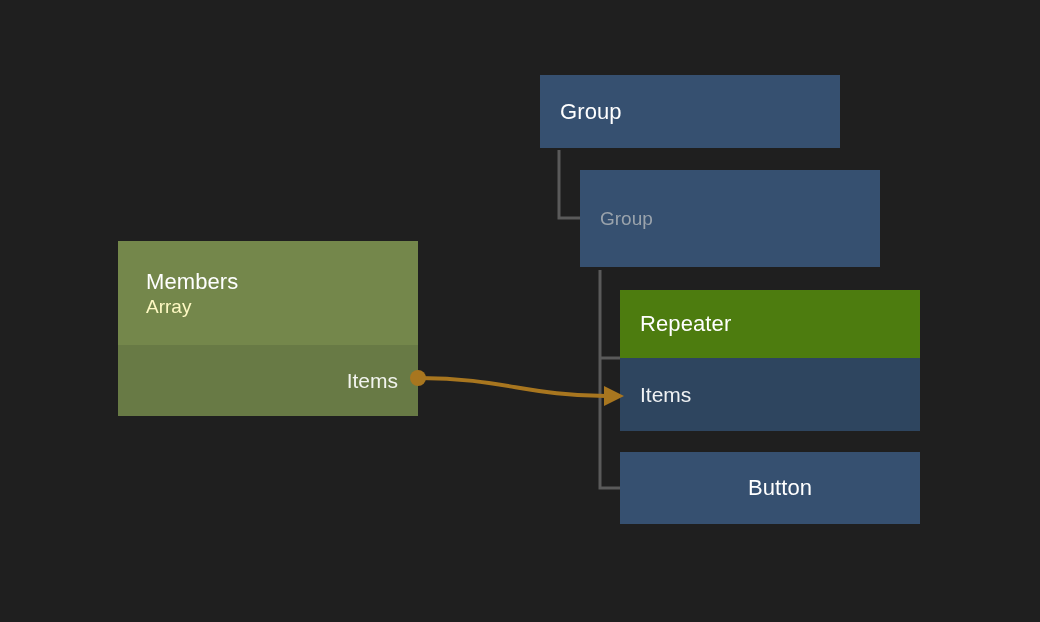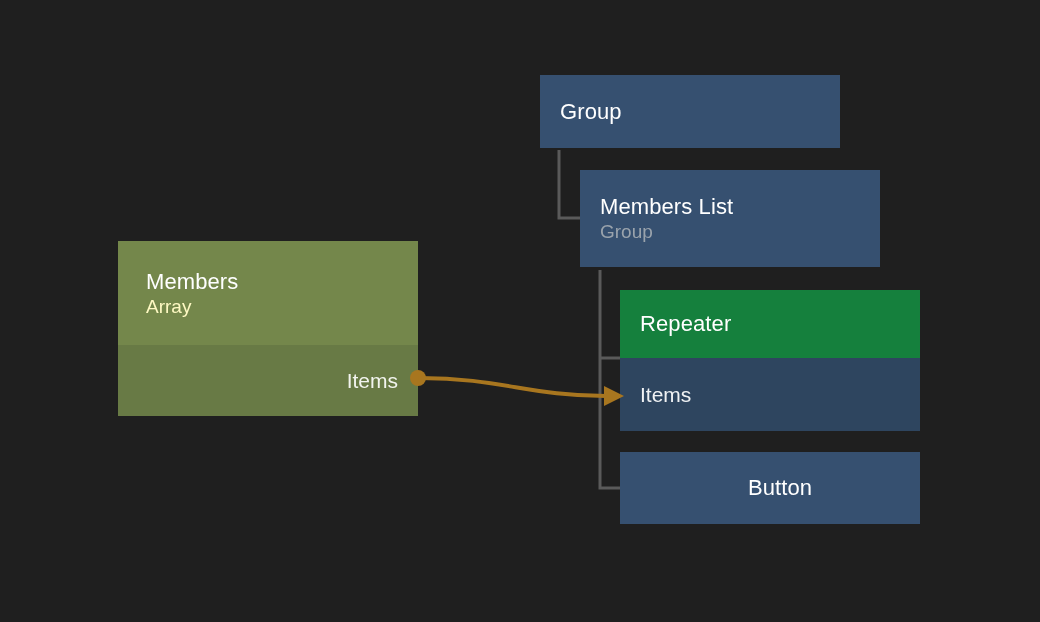--- a/index.html
+++ b/index.html
@@ -87,21 +87,21 @@
   
   #node-repeater {
     left: 620px;
     top: 290px;
     width: 300px;
     height: 141px;
   }
   #node-repeater .node-header {
     width: 100%;
     height: 68px;
-    background: #15803d;
+    background: #4d7c0f;
     padding-left: 20px;
   }
   #node-repeater .node-body {
     width: 100%;
     height: 73px;
     background: #2e455f;
     padding-left: 20px;
   }
   #node-repeater .port-label {
     color: #f0f2f4;
@@ -190,21 +190,20 @@
   </svg>
 
   <div class="node" id="node-group">
     <div class="node-header">
       <span class="node-title">Group</span>
     </div>
   </div>
 
   <div class="node" id="node-members-list">
     <div class="node-header">
-      <span class="node-title">Members List</span>
       <span class="node-subtitle">Group</span>
     </div>
   </div>
 
   <div class="node" id="node-repeater">
     <div class="node-header">
       <span class="node-title">Repeater</span>
     </div>
     <div class="node-body">
       <span class="port-label">Items</span>

